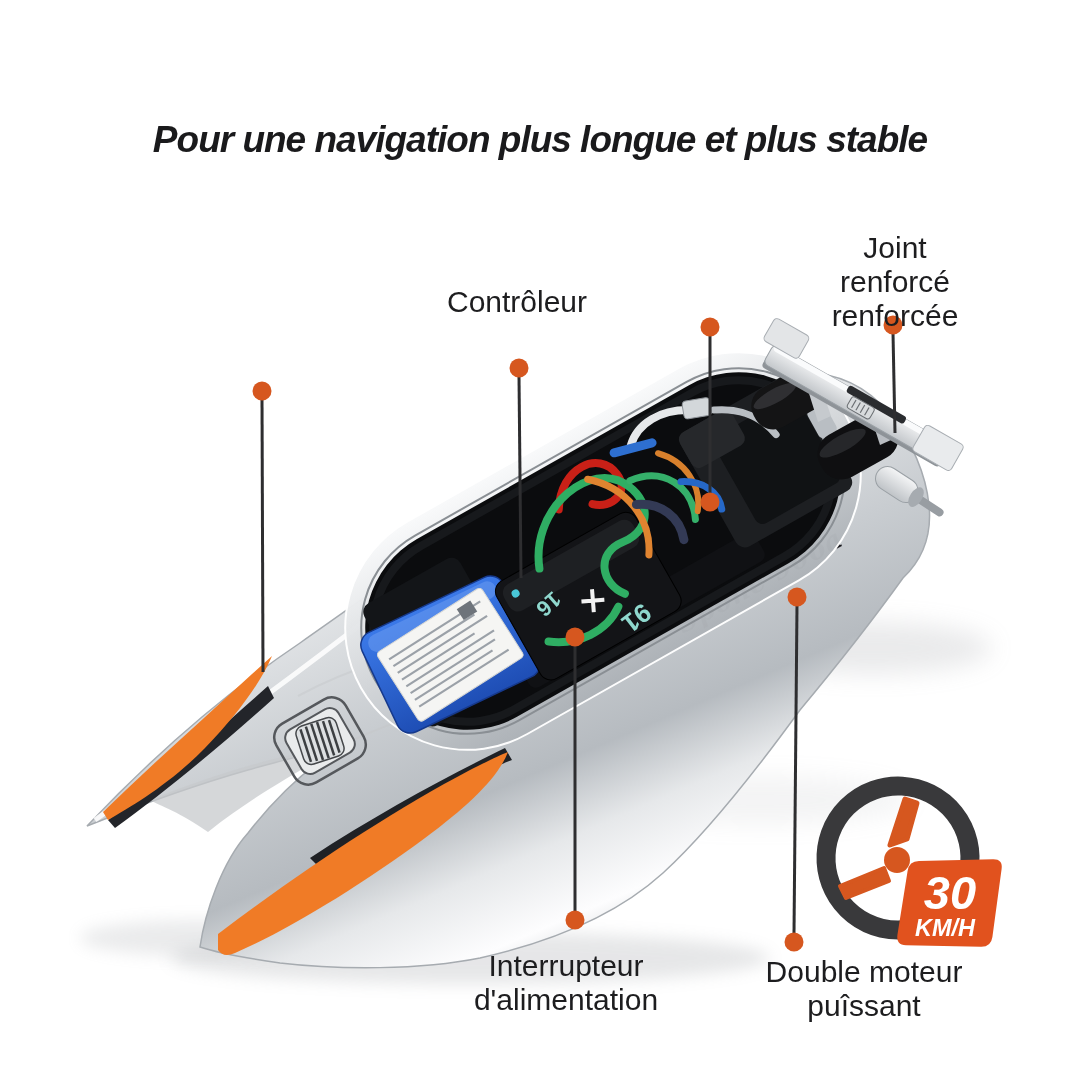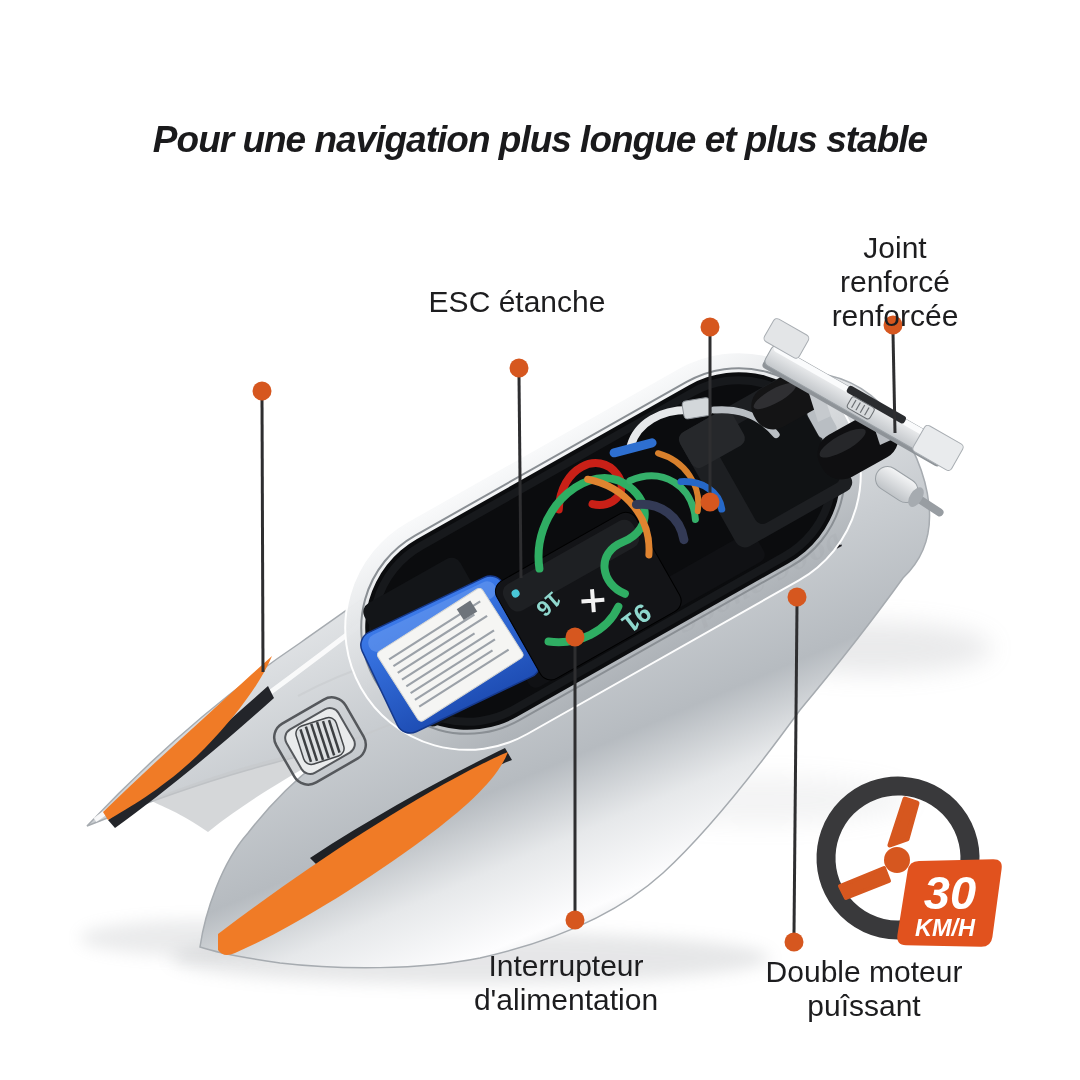--- a/index.html
+++ b/index.html
@@ -240,21 +240,21 @@
       <polygon points="890,845 907,839 917,803 905,799" fill="#D6571F" stroke="#D6571F" stroke-width="5" stroke-linejoin="round"></polygon>
       <polygon points="884,868 889,881 846,898 840,886" fill="#D6571F" stroke="#D6571F" stroke-width="4" stroke-linejoin="round"></polygon>
       <circle cx="897" cy="860" r="13" fill="#D6571F"></circle>
       <path fill="#E1521E" d="M 919 861 L 993 859.2 Q 1003 859 1001.6 869 L 992.4 937 Q 991 947 981 946.8 L 906 945.2 Q 896 945 897.4 935 L 907.6 871 Q 909 861 919 861 Z"></path>
       <text x="950" y="909" text-anchor="middle" font-family="Liberation Sans, sans-serif" font-style="italic" font-weight="bold" font-size="47" fill="#FFFFFF">30</text>
       <text x="945" y="936" text-anchor="middle" font-family="Liberation Sans, sans-serif" font-style="italic" font-weight="bold" font-size="23.5" fill="#FFFFFF">KM/H</text>
     </g>
   </svg>
 
   <div class="callout co-controleur">
-    <div>ESC étanche</div>
+    <div>Contrôleur</div>
   </div>
   <div class="callout co-joint">
     <div>Joint</div>
     <div>renforcé</div>
     <div>renforcée</div>
   </div>
   <div class="callout co-moteur-bas">
     <div>Double moteur</div>
     <div>puîssant</div>
   </div>

